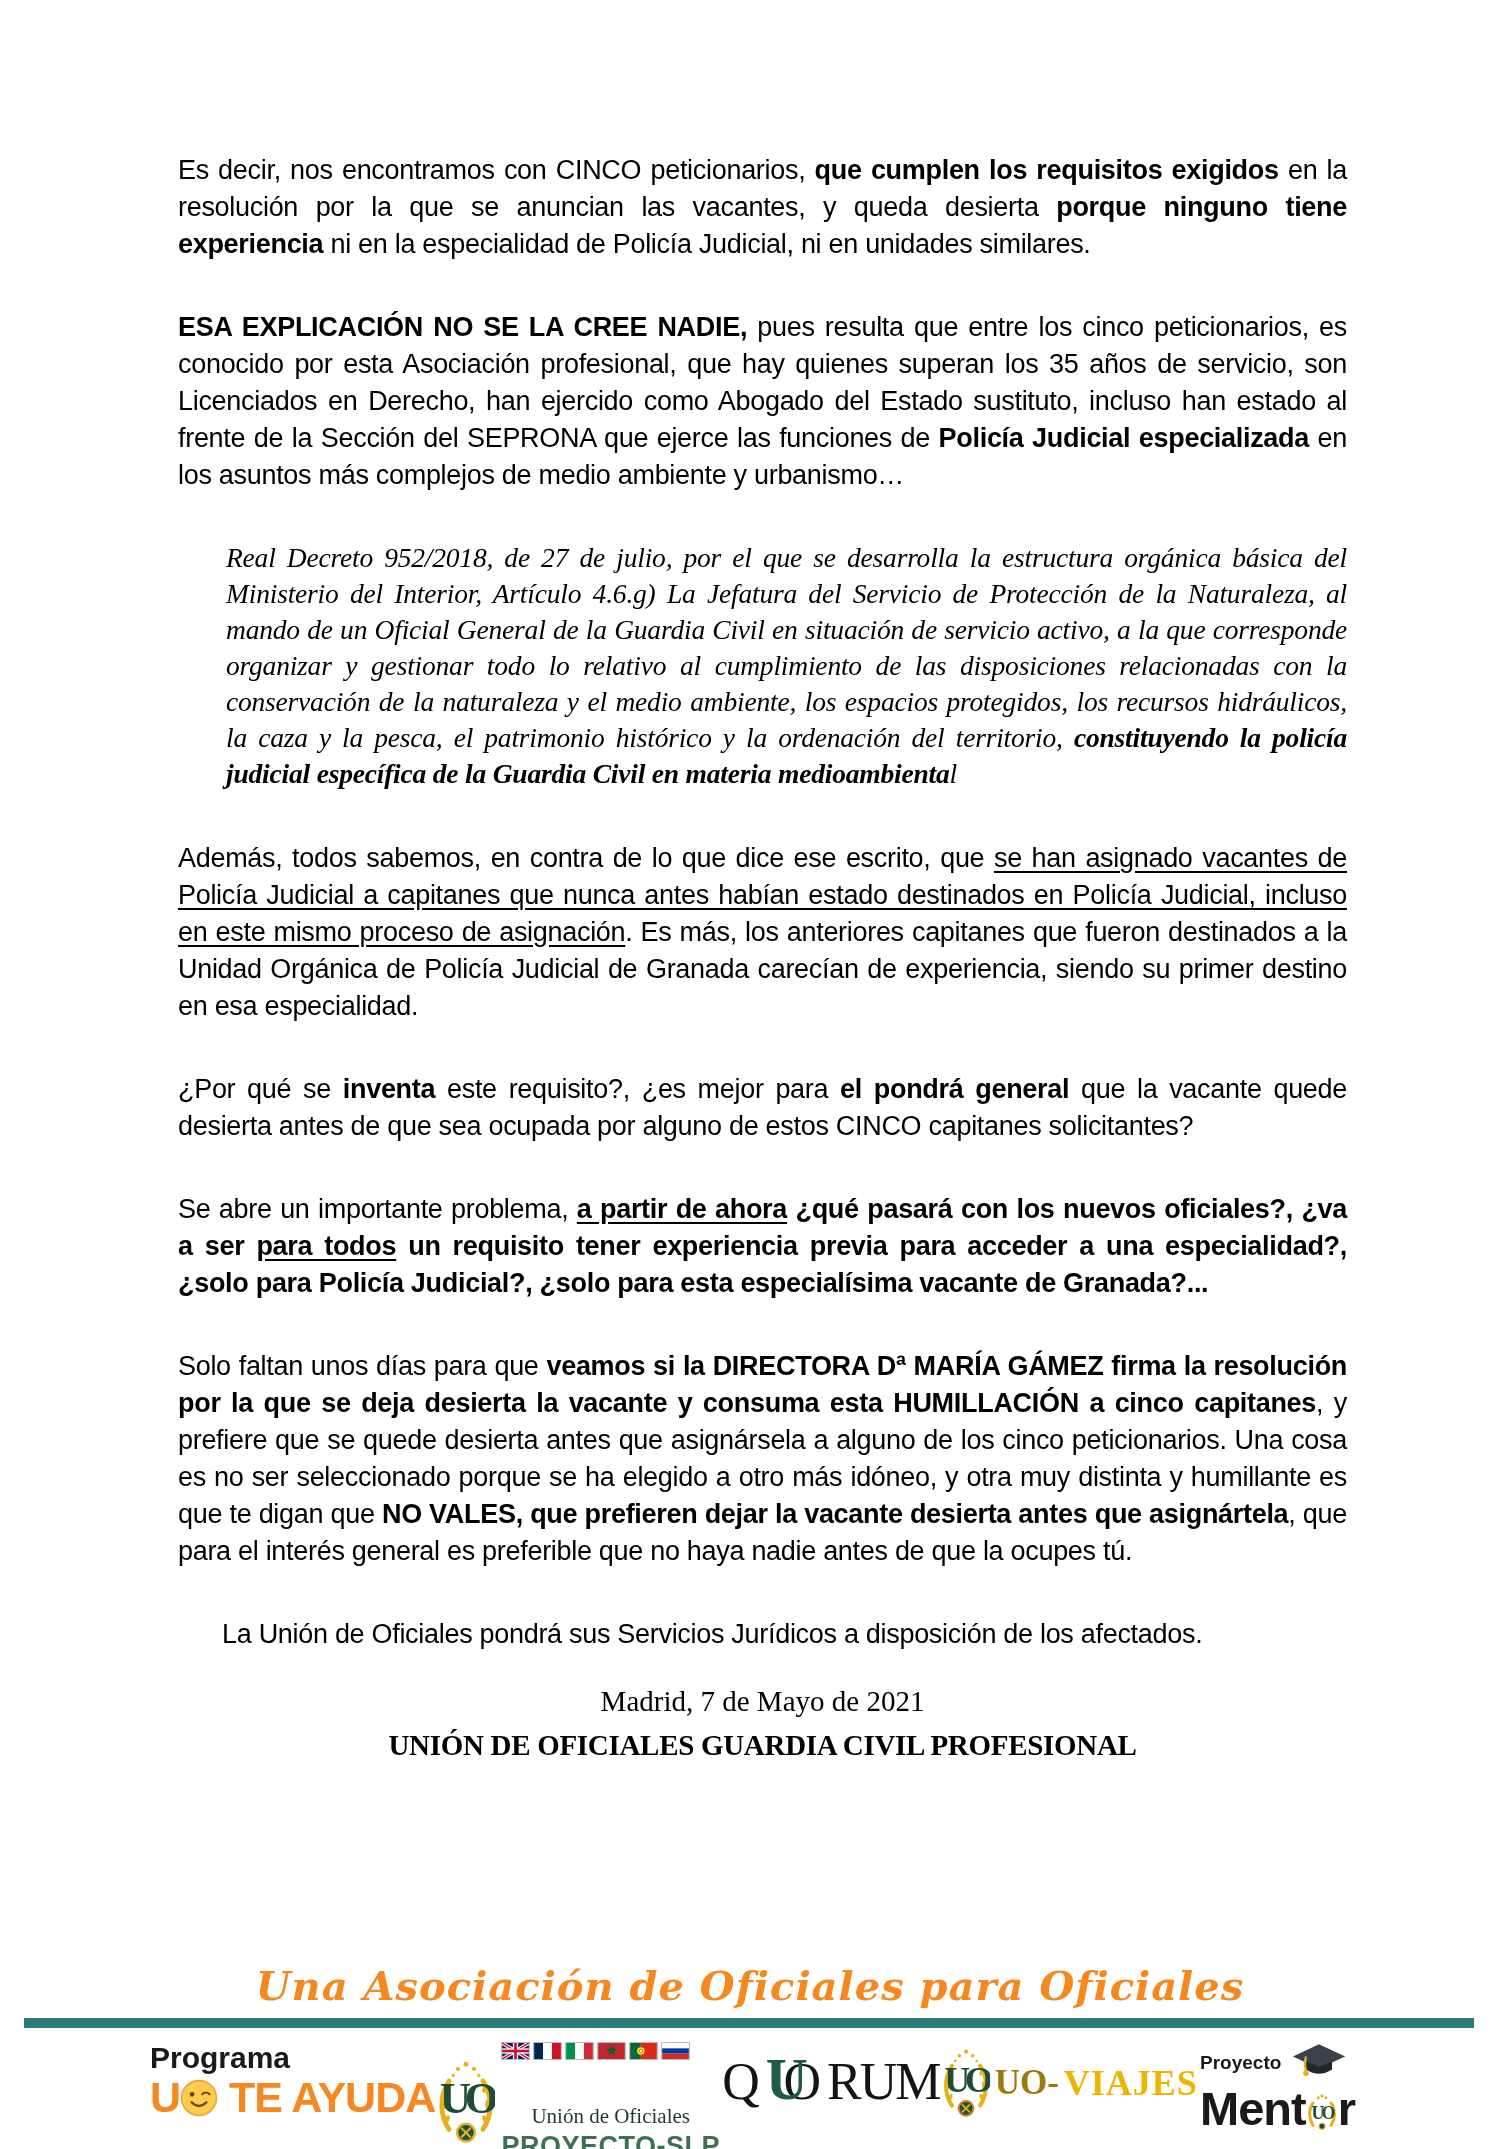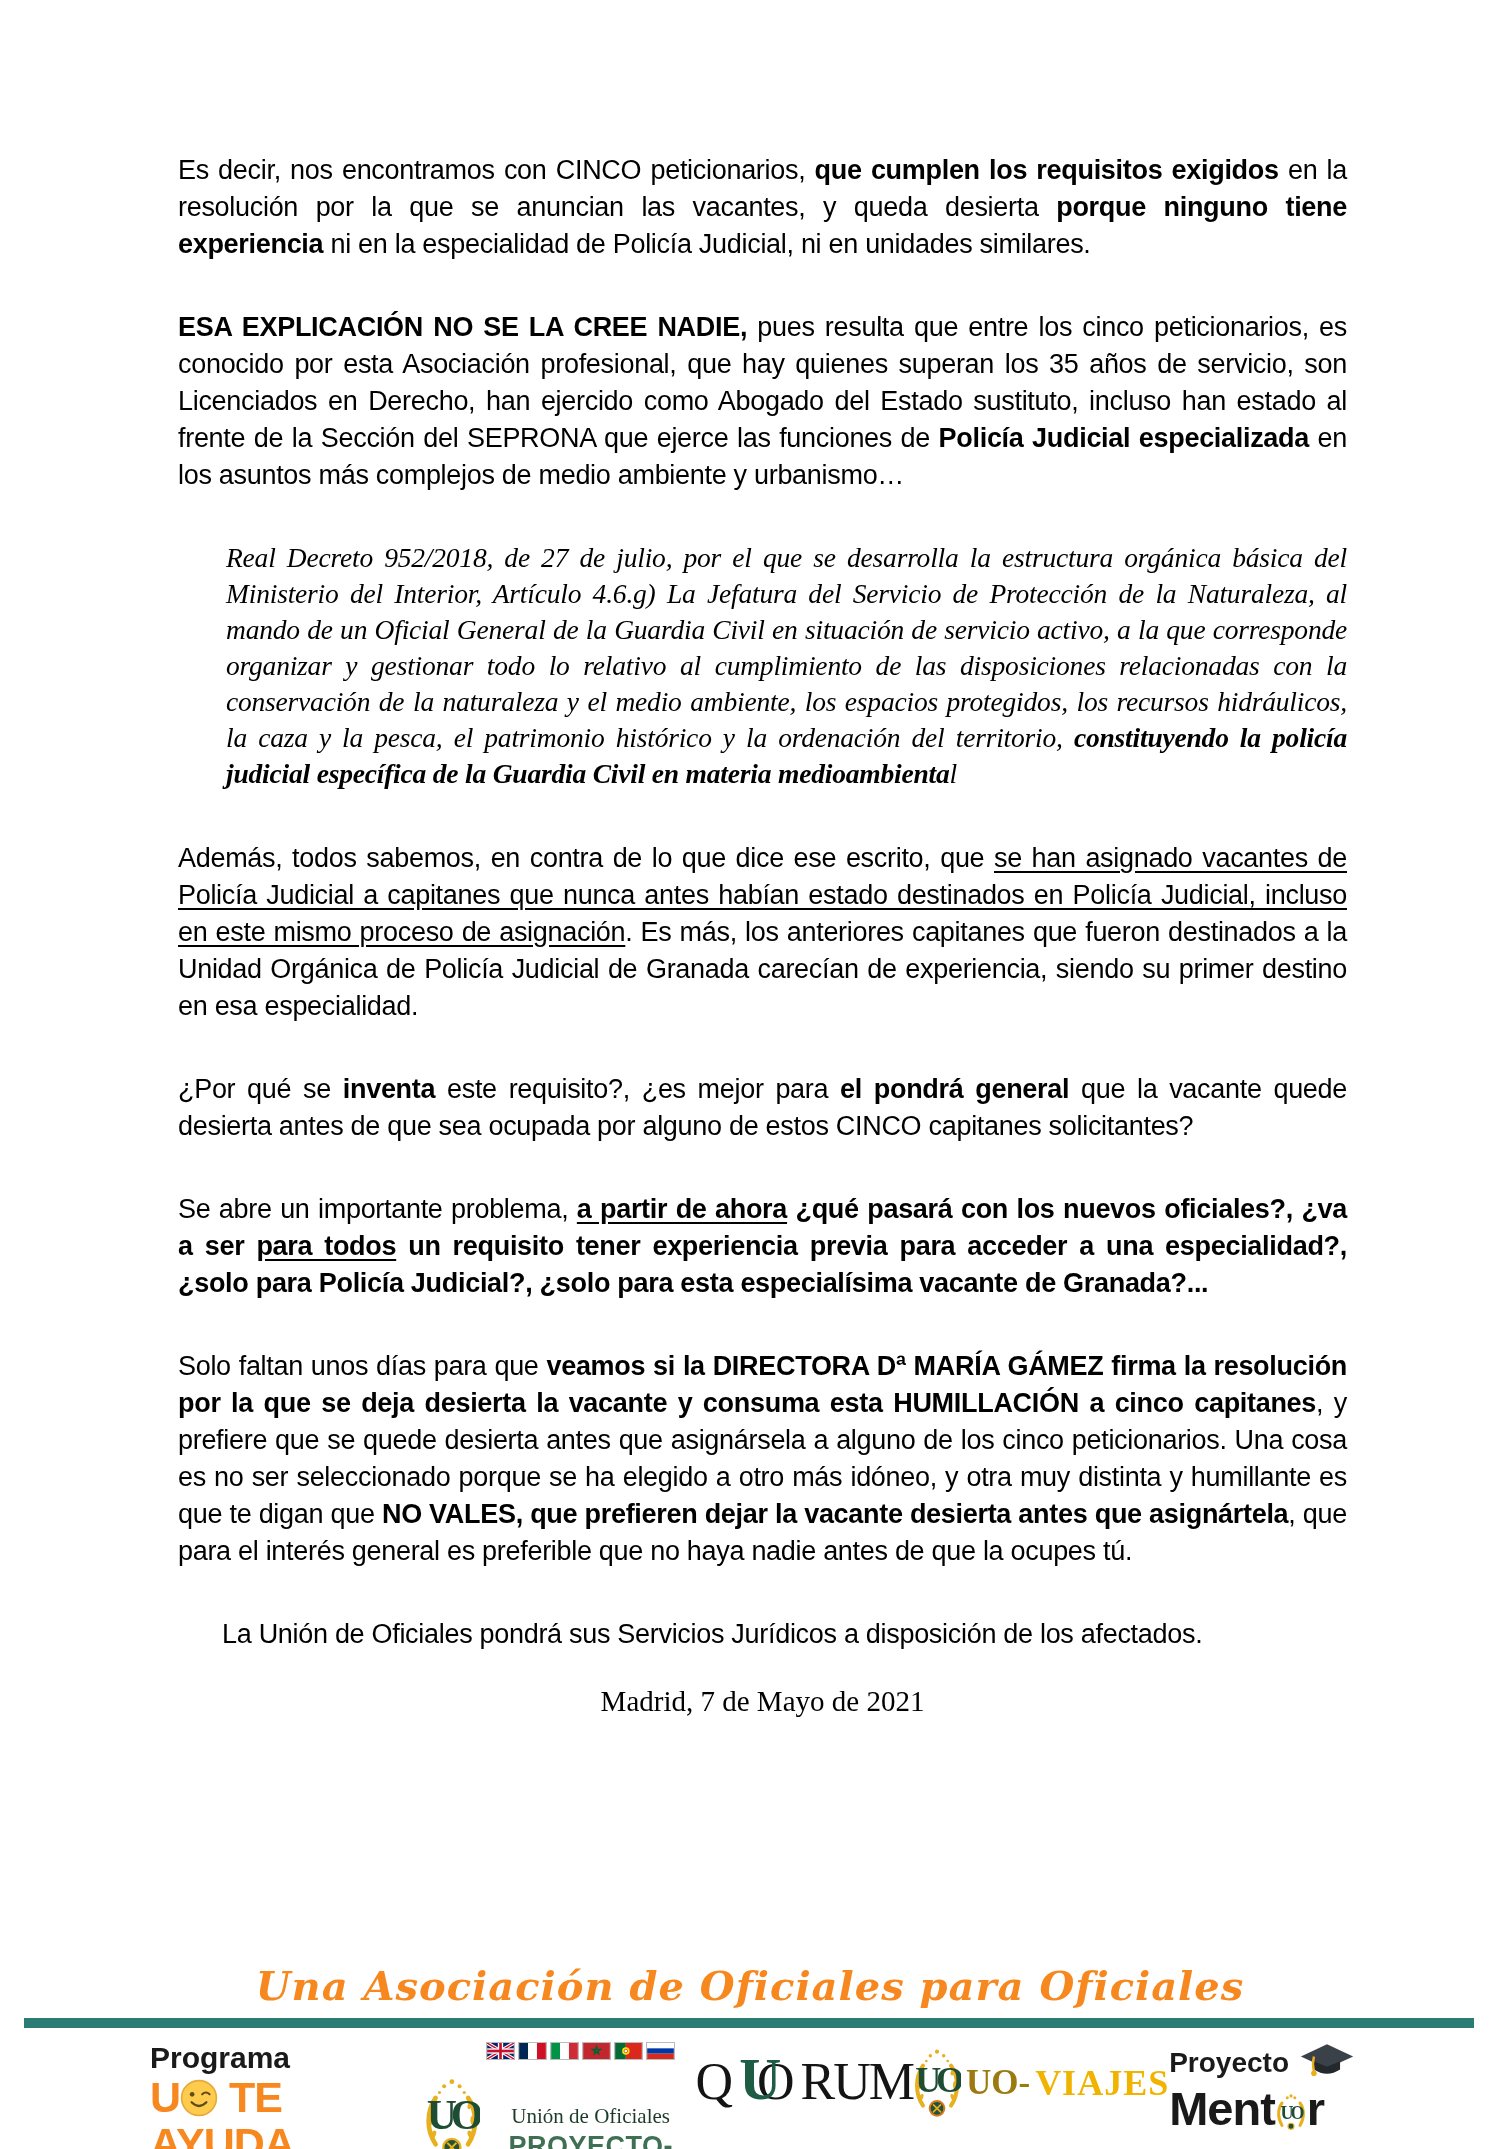--- a/index.html
+++ b/index.html
@@ -61,21 +61,21 @@
   }
   .logo-quorum .black-o { position:relative; z-index:1; }
 
   
   .logo-viajes { gap:5px; padding-top:4px; }
   .lv-prefix { font-family:"Liberation Serif", serif; font-size:35px; color:#9c7a10; font-weight:bold; }
   .lv-name { font-family:"Liberation Serif", serif; font-size:36px; font-weight:bold; color:#F0B400; letter-spacing:1px; }
 
   
   .logo-mentor { display:block; }
-  .lm-line1 { font-size:28px; font-weight:bold; color:#1a1a1a; line-height:34px; display:flex; align-items:center; gap:10px; }
+  .lm-line1 { font-size:19px; font-weight:bold; color:#1a1a1a; line-height:34px; display:flex; align-items:center; gap:10px; }
   .lm-line2 { font-size:47px; font-weight:800; color:#1a1a1a; line-height:50px; letter-spacing:-1px; display:flex; align-items:center; }
   .lm-line2 .mini-emblem { margin:6px 1px 0 1px; }
 </style>
 </head>
 <body>
 
 <div class="page">
   <div class="content">
 
     <p class="body"><span>Es decir, nos encontramos con CINCO peticionarios, </span><span class="b">que cumplen los requisitos exigidos</span><span> en la resolución por la que se anuncian las vacantes, y queda desierta </span><span class="b">porque ninguno tiene experiencia</span><span> ni en la especialidad de Policía Judicial, ni en unidades similares.</span></p>
@@ -89,20 +89,21 @@
     <p class="body"><span>¿Por qué se </span><span class="b">inventa</span><span> este requisito?, ¿es mejor para </span><span class="b">el pondrá general</span><span> que la vacante quede desierta antes de que sea ocupada por alguno de estos CINCO capitanes solicitantes?</span></p>
 
     <p class="body"><span>Se abre un importante problema, </span><span class="b u">a partir de ahora</span><span class="b"> ¿qué pasará con los nuevos oficiales?, ¿va a ser </span><span class="b u">para todos</span><span class="b"> un requisito tener experiencia previa para acceder a una especialidad?, ¿solo para Policía Judicial?, ¿solo para esta especialísima vacante de Granada?...</span></p>
 
     <p class="body"><span>Solo faltan unos días para que </span><span class="b">veamos si la DIRECTORA Dª MARÍA GÁMEZ firma la resolución por la que se deja desierta la vacante y consuma esta HUMILLACIÓN a cinco capitanes</span><span>, y prefiere que se quede desierta antes que asignársela a alguno de los cinco peticionarios. Una cosa es no ser seleccionado porque se ha elegido a otro más idóneo, y otra muy distinta y humillante es que te digan que </span><span class="b">NO VALES, que prefieren dejar la vacante desierta antes que asignártela</span><span>, que para el interés general es preferible que no haya nadie antes de que la ocupes tú.</span></p>
 
     <p class="body last"><span>La Unión de Oficiales pondrá sus Servicios Jurídicos a disposición de los afectados.</span></p>
 
     <div class="closing">
       <div class="date">Madrid, 7 de Mayo de 2021</div>
+      <div class="org">UNIÓN DE OFICIALES GUARDIA CIVIL PROFESIONAL</div>
     </div>
   </div>
 
   <div class="footer">
     <div class="tagline">Una Asociación de Oficiales para Oficiales</div>
     <div class="teal-bar"></div>
 
     <div class="logos">
 
       <div class="logo logo-programa">

